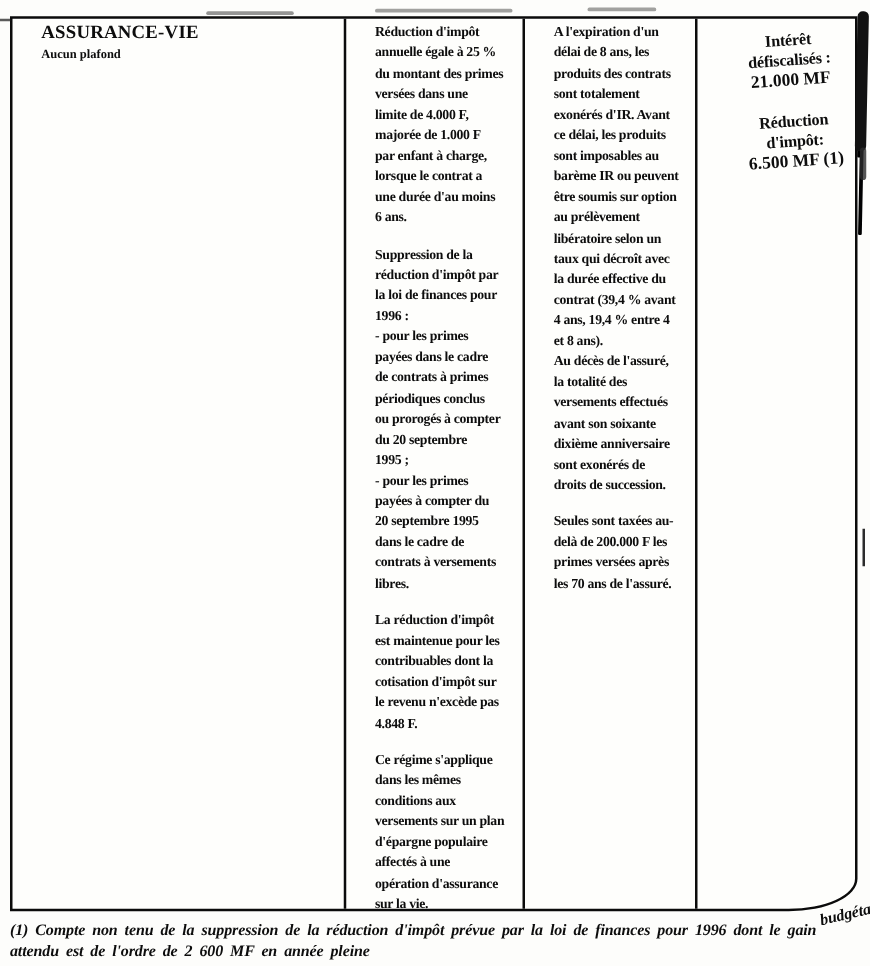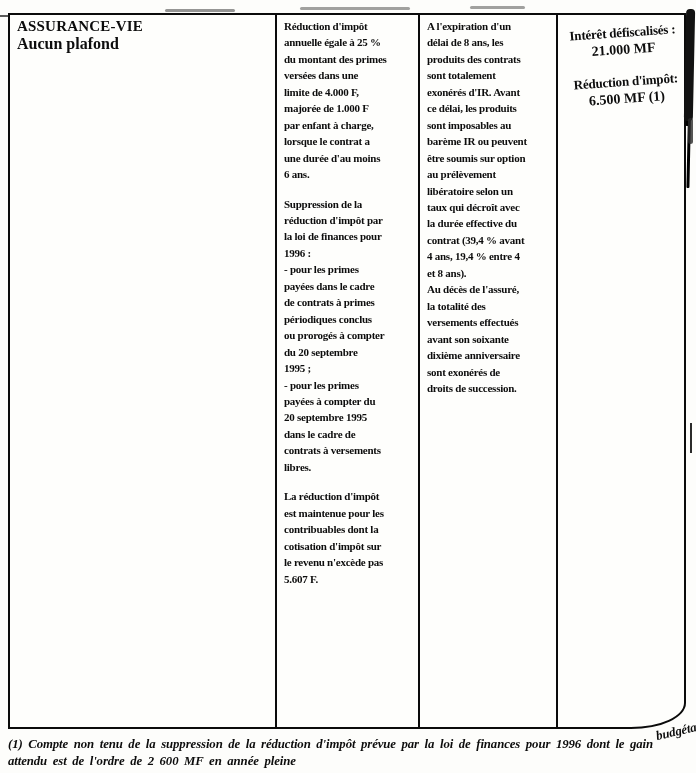--- a/index.html
+++ b/index.html
@@ -14,32 +14,32 @@
   .scan-table {
     position: absolute;
     left: 8px; top: 13px;
     width: 678px; height: 716px;
     border: 2px solid #0b0b0b;
     border-bottom-right-radius: 55px 26px;
     background: #fefefc;
     display: grid;
     grid-template-columns: 265px 143px 138px 1fr;
   }
-  .cell { padding: 3px 6px 3px 7px; overflow: hidden; }
+  .cell { padding: 3px 6px 3px 23px; overflow: hidden; }
   .cell + .cell { border-left: 2px solid #0b0b0b; }
 
   .product-title {
     font-weight: bold;
     font-size: 15px;
     letter-spacing: .2px;
     line-height: 17px;
   }
   .product-ceiling {
     font-weight: bold;
-    font-size: 16px;
+    font-size: 10px;
     line-height: 17px;
   }
 
   .body-par {
     white-space: pre-line;
     font-weight: bold;
     font-size: 11px;
     letter-spacing: -0.25px;
     line-height: 16.45px;
   }
@@ -129,21 +129,29 @@
 payées à compter du
 20 septembre 1995
 dans le cadre de
 contrats à versements
 libres.</p>
     <p class="body-par">La réduction d'impôt
 est maintenue pour les
 contribuables dont la
 cotisation d'impôt sur
 le revenu n'excède pas
-5.607 F.</p>
+4.848 F.</p>
+    <p class="body-par">Ce régime s'applique
+dans les mêmes
+conditions aux
+versements sur un plan
+d'épargne populaire
+affectés à une
+opération d'assurance
+sur la vie.</p>
   </div>
 
   <div class="cell">
     <p class="body-par">A l'expiration d'un
 délai de 8 ans, les
 produits des contrats
 sont totalement
 exonérés d'IR. Avant
 ce délai, les produits
 sont imposables au
@@ -156,20 +164,24 @@
 contrat (39,4 % avant
 4 ans, 19,4 % entre 4
 et 8 ans).
 Au décès de l'assuré,
 la totalité des
 versements effectués
 avant son soixante
 dixième anniversaire
 sont exonérés de
 droits de succession.</p>
+    <p class="body-par">Seules sont taxées au-
+delà de 200.000 F les
+primes versées après
+les 70 ans de l'assuré.</p>
   </div>
 
   <div class="cell">
     <div class="figures-block">
       <div class="fig-label">Intérêt défiscalisés :</div>
       <div class="fig-value">21.000 MF</div>
       <div class="fig-gap"></div>
       <div class="fig-label">Réduction d'impôt:</div>
       <div class="fig-value">6.500 MF (1)</div>
     </div>

